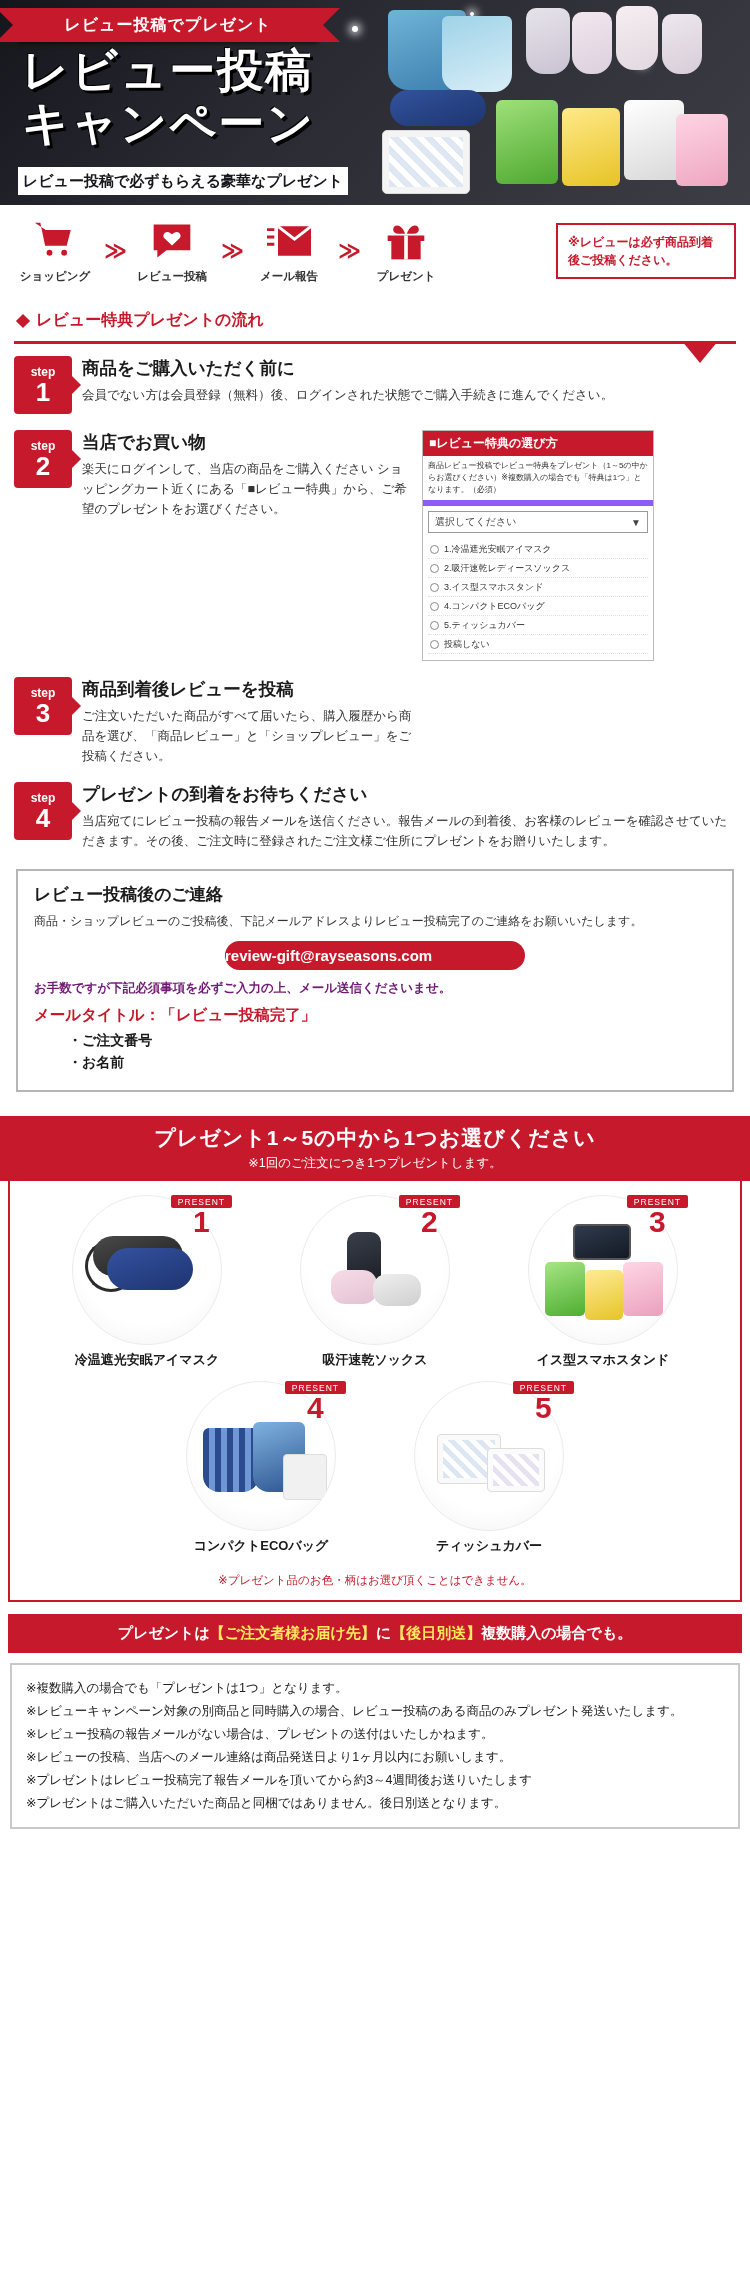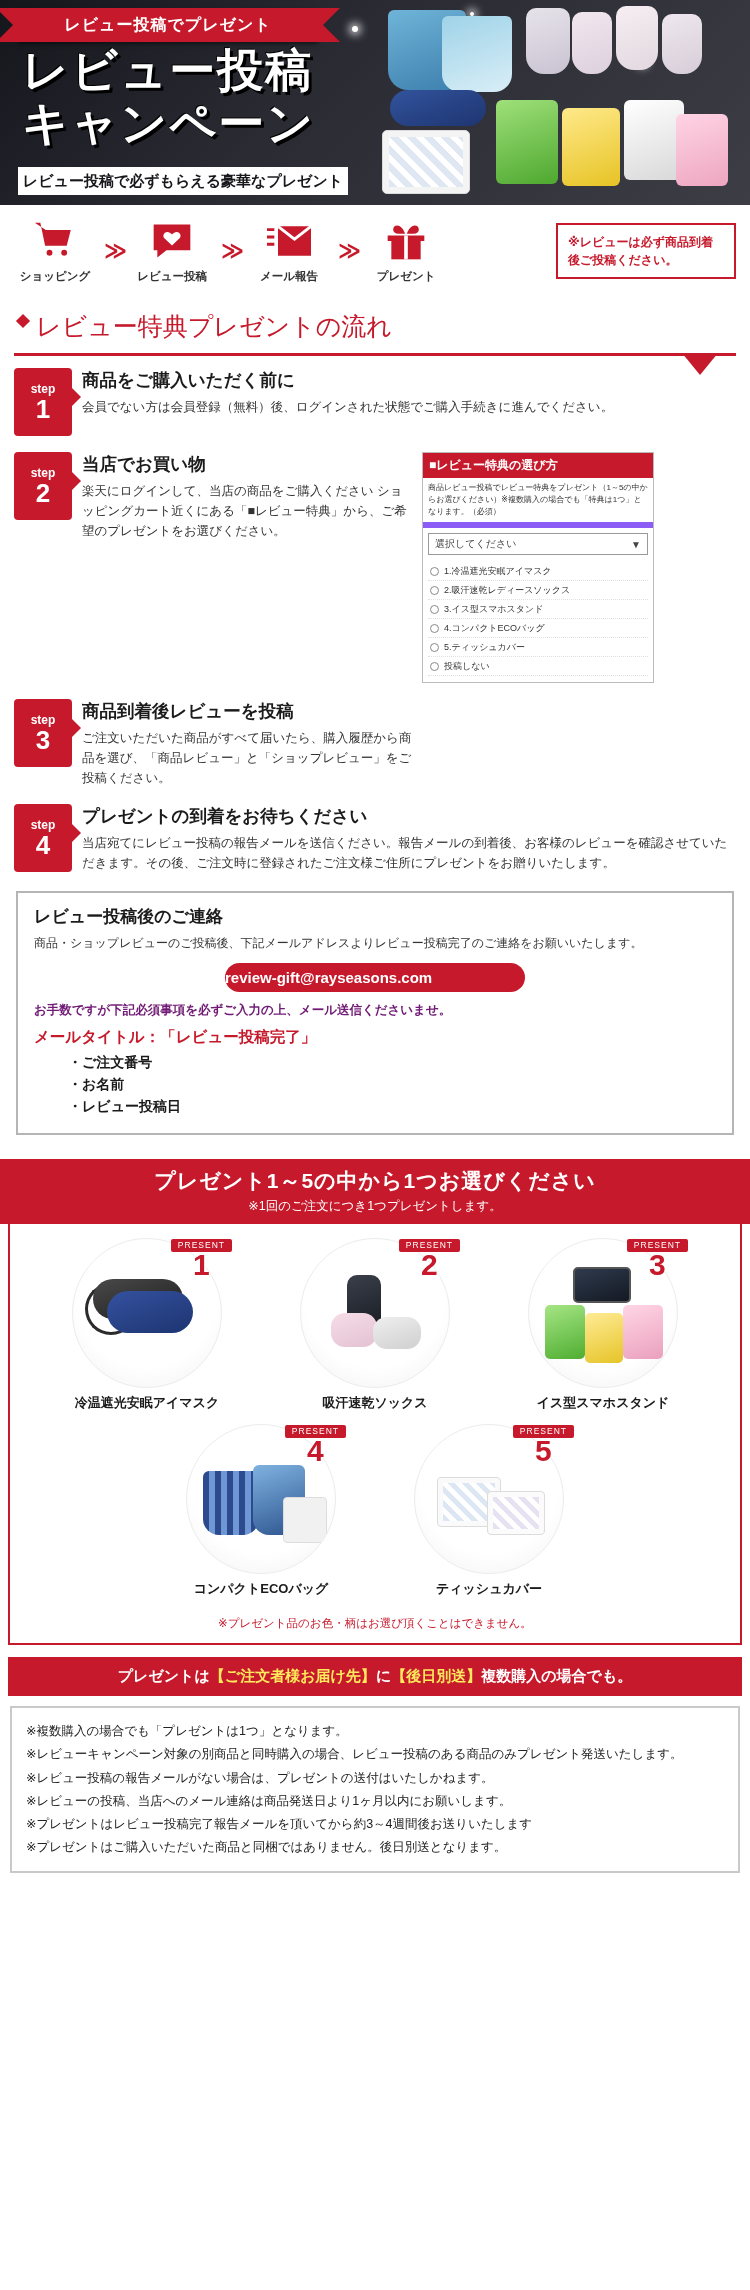--- a/index.html
+++ b/index.html
@@ -78,31 +78,31 @@
   .flow-arrow { color:#c6192b; font-size:22px; font-weight:bold; letter-spacing:-4px; }
   .flow-note {
     margin-left:auto; border:2px solid #c6192b; color:#c6192b; background:#fff;
     font-size:12px; line-height:1.5; padding:8px 10px; width:180px; font-weight:bold;
   }
 
   
   .steps-wrap { background:#fff; padding: 4px 0 0 0; position:relative; }
   .steps-title {
     position:relative; margin: 2px 14px 12px 14px; padding: 6px 0 10px 22px;
-    font-size: 25px; font-weight:normal; color:#c6192b; border-bottom: 3px solid #c6192b;
+    font-size: 16px; font-weight:bold; color:#c6192b; border-bottom: 3px solid #c6192b;
   }
   .steps-title:before{
     content:""; position:absolute; left:4px; top:12px; width:10px;height:10px;background:#c6192b;transform:rotate(45deg);
   }
   .steps-title:after{
     content:""; position:absolute; right:18px; bottom:-22px; border-left:18px solid transparent;border-right:18px solid transparent;border-top:22px solid #c6192b;
   }
   .step-row { display:flex; gap:10px; padding: 0 14px 16px 14px; }
   .step-badge {
-    width: 58px; min-width:58px; height: 68px; background:#c6192b; color:#fff;
+    width: 58px; min-width:58px; height: 58px; background:#c6192b; color:#fff;
     display:flex; flex-direction:column; align-items:center; justify-content:center;
     border-radius:4px; position:relative;
   }
   .step-badge .sm { font-size:12px; font-weight:bold; line-height:1; }
   .step-badge .num { font-size:26px; font-weight:bold; line-height:1; margin-top:1px;}
   .step-badge:after{
     content:""; position:absolute; right:-9px; top:19px;
     border-top:10px solid transparent; border-bottom:10px solid transparent; border-left:10px solid #c6192b;
   }
   .step-body { flex:1; }
@@ -369,21 +369,20 @@
 
   <div class="contact">
     <div class="contact-h">レビュー投稿後のご連絡</div>
     <div class="contact-p">商品・ショップレビューのご投稿後、下記メールアドレスよりレビュー投稿完了のご連絡をお願いいたします。</div>
     <div class="mail-pill">review-gift@rayseasons.com</div>
     <div class="contact-red">お手数ですが下記必須事項を必ずご入力の上、メール送信くださいませ。</div>
     <div class="mail-title">メールタイトル：「レビュー投稿完了」</div>
     <ul class="mail-list">
       <li>ご注文番号</li>
       <li>お名前</li>
-      <li>レビュー投稿日</li>
     </ul>
   </div>
 
   <div class="present-sec">
     <div class="present-band">
       <div class="t">プレゼント1～5の中から1つお選びください</div>
       <div class="s">※1回のご注文につき1つプレゼントします。</div>
     </div>
 
     <div class="present-grid-wrap">

